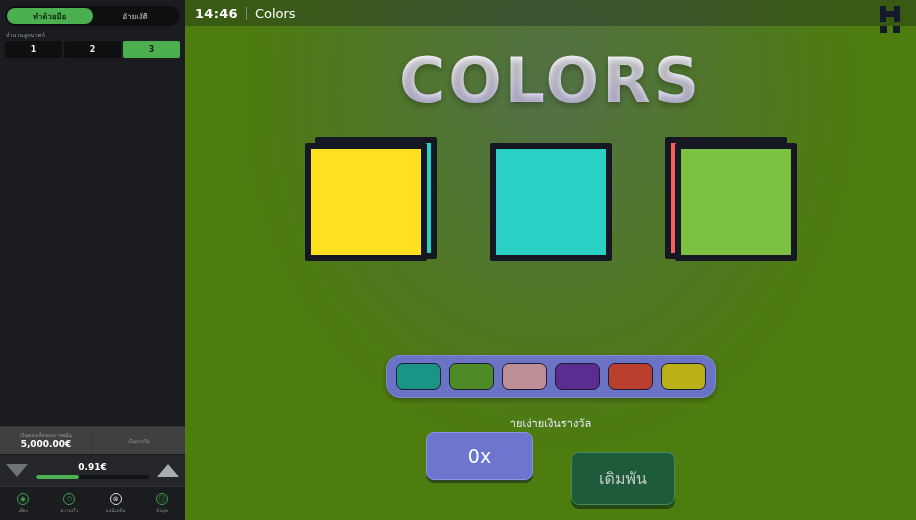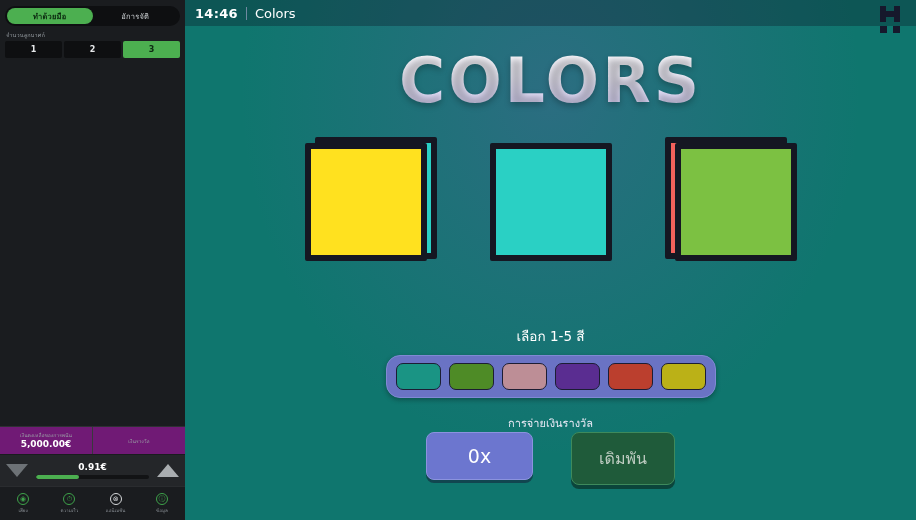--- a/index.html
+++ b/index.html
@@ -46,21 +46,21 @@
   .num-btn {
     flex:1; background:#0e0f11; border-radius:2px;
     display:flex; align-items:center; justify-content:center;
     font-size:8px; color:#e6e8ea; font-weight:bold; cursor:pointer;
   }
   .num-btn.active { background:#4caf50; color:#0d2a12; }
 
   .sidebar-spacer { flex:1; }
 
   .balance-bar {
-    height:28px; background:#701a75;
+    height:28px; background:#404040;
     display:flex; align-items:center;
     border-top:1px solid #2e3033;
   }
   .balance-cell {
     flex:1; text-align:center;
     display:flex; flex-direction:column; align-items:center; justify-content:center;
     height:100%;
   }
   .balance-cell + .balance-cell { border-left:1px solid #38393c; }
   .balance-cap { font-size:5px; color:#9aa0a6; line-height:1.2; }
@@ -98,21 +98,21 @@
   }
   .ico.muted { border-color:#d6d8da; color:#d6d8da; }
   .icon-cap { font-size:4.6px; color:#8a9096; }
 
   
   .main {
     flex:1; position:relative; height:520px;
     background:
       repeating-linear-gradient(45deg, rgba(255,255,255,.015) 0 2px, rgba(0,0,0,0) 2px 4px),
       linear-gradient(165deg,#2a2d52 0%,#232murky 1%,#222murk 2%,#1e2246 45%,#1b1f40 100%);
-    background-color:#0f766e;
+    background-color:#4d7c0f;
     overflow:hidden;
   }
   .main::before{
     content:""; position:absolute; inset:0;
     background:radial-gradient(ellipse at 50% 18%, rgba(90,95,160,.38) 0%, rgba(40,44,90,0) 60%);
     pointer-events:none;
   }
 
   .topbar {
     position:absolute; top:0; left:0; right:0; height:26px;
@@ -193,35 +193,36 @@
     font-size:19px; color:#ffffff; cursor:pointer;
     box-shadow:0 3px 0 rgba(20,22,50,.5);
     text-align:right;
   }
   .btn-bet {
     width:104px; height:53px; border-radius:8px;
     background:#1f5b3a; border:1.5px solid #3e8a5c;
     display:flex; align-items:center; justify-content:center;
     font-size:16px; color:#bfcdc2; cursor:pointer;
     box-shadow:0 4px 0 rgba(10,30,18,.55);
+    margin-top:20px;
   }
 </style>
 </head>
 <body>
 
 <div id="app">
 
   <div class="sidebar">
 
     <div class="mode-switch">
       <div class="mode-tab active">
         <span>ทำด้วยมือ</span>
       </div>
       <div class="mode-tab">
-        <span>อัการจัติ</span>
+        <span>อัายเงัติ</span>
       </div>
     </div>
 
     <div class="field-label">จำนวนลูกบาศก์</div>
 
     <div class="num-row">
       <div class="num-btn">1</div>
       <div class="num-btn">2</div>
       <div class="num-btn active">3</div>
     </div>
@@ -298,32 +299,31 @@
         <div class="card-face" style="background:#2ad0c4; top:6px; left:5px;"></div>
       </div>
 
       <div class="card-slot slot-c">
         <div class="card-back" style="background:#f4615c;"></div>
         <div class="card-face" style="background:#7cc142;"></div>
       </div>
 
     </div>
 
-    <div class="prompt">เลือก 1-5 สี</div>
 
     <div class="palette">
       <div class="swatch" style="background:#1a9484;"></div>
       <div class="swatch" style="background:#4e8b26;"></div>
       <div class="swatch" style="background:#bd8e96;"></div>
       <div class="swatch" style="background:#5a2d91;"></div>
       <div class="swatch" style="background:#bb3f2e;"></div>
       <div class="swatch" style="background:#bbb117;"></div>
     </div>
 
-    <div class="payout-label">การจ่ายเงินรางวัล</div>
+    <div class="payout-label">ายเง่ายเงินรางวัล</div>
 
     <div class="actions">
       <div class="btn-payout">0x</div>
       <div class="btn-bet">เดิมพัน</div>
     </div>
 
   </div>
 </div>
 
 </body></html>

